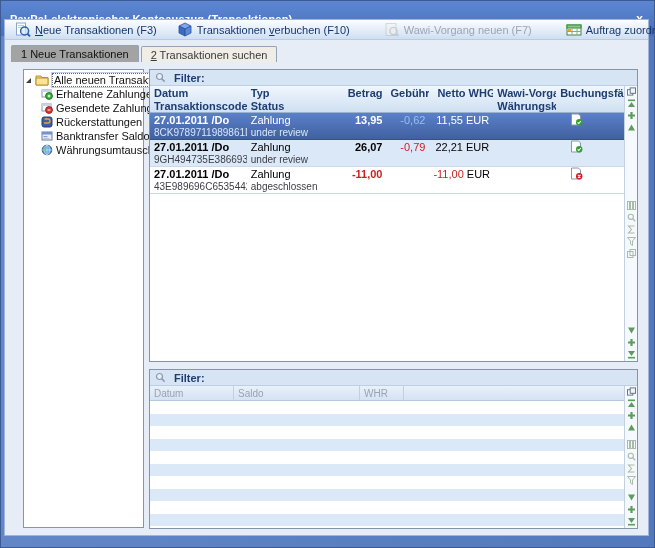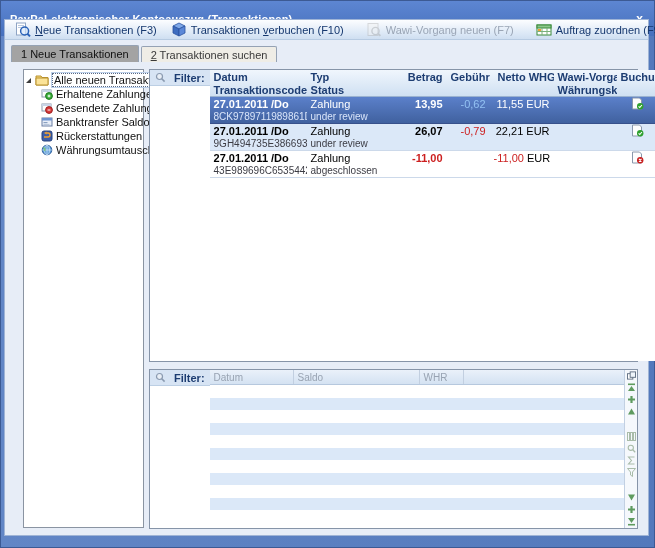--- a/index.html
+++ b/index.html
@@ -3,41 +3,41 @@
 <meta charset="utf-8">
 <style>
   html,body{margin:0;padding:0}
   body{width:655px;height:548px;position:relative;font-family:"Liberation Sans",sans-serif;font-size:11px;background:#cfd6e2;overflow:hidden}
   .window{position:absolute;inset:0;background:linear-gradient(90deg,#6286c6,#5379bc);border:1px solid #3c5a94;box-sizing:border-box}
   .titlebar{position:absolute;top:0;left:0;right:0;height:35px;background:linear-gradient(#5d86d2,#4670bd);display:flex;align-items:center;padding:0 9px;box-sizing:border-box}
   .title{color:#fff;font-weight:bold;font-size:11px;letter-spacing:.2px}
   .close{margin-left:auto;color:#fff;font-weight:bold;font-size:12px;line-height:12px;padding:0 2px}
   .frame-inner{position:absolute;top:19px;left:4px;right:6px;bottom:12px;background:#e7edf7;box-shadow:0 0 0 1px #9fb4d6}
   
-  .toolbar{position:absolute;top:0;left:0;right:0;height:20px;background:linear-gradient(#fcfdff,#dce8f6 70%,#cfdff1);border-bottom:1px solid #b7cbe2;display:flex;align-items:center;padding:0 4px;box-sizing:border-box;gap:2px}
+  .toolbar{position:absolute;top:0;left:0;right:0;height:20px;background:linear-gradient(#fcfdff,#dce8f6 70%,#cfdff1);border-bottom:1px solid #b7cbe2;display:flex;align-items:center;padding:0 4px;box-sizing:border-box;gap:8px}
   .tbtn{display:flex;align-items:center;gap:4px;padding:2px 5px;color:#15376e;white-space:nowrap;border:1px solid transparent;border-radius:2px}
   .tbtn.disabled{color:#9aa5b5}
   .tbtn.disabled svg{opacity:.45;filter:grayscale(1)}
   .mn{text-decoration:underline}
   .tsep{width:1px;height:17px;background:#b2c5db;margin:0 3px}
   
   .tabs{position:absolute;top:25px;left:0;right:0;height:17px;background:#e7edf7;display:flex;align-items:flex-end;padding-left:6px}
   .tab{height:15px;display:flex;align-items:center;padding:0 9px;margin-right:2px;border:1px solid #95a2b4;border-bottom:none;border-radius:2px 2px 0 0;background:#efede6;color:#3a3a3a}
   .tab.active{background:#a3a3a3;height:16px;color:#111}
   
   .content{position:absolute;top:42px;left:0;right:0;bottom:0;background:#e7edf7}
   
   .treepanel{position:absolute;left:18px;top:7px;width:121px;bottom:7px;background:#fff;border:1px solid #8a94a2;box-sizing:border-box;padding-top:3px}
   .titem{display:flex;align-items:center;gap:3px;height:14px;padding-left:17px;color:#111;white-space:nowrap}
   .titem.root{padding-left:2px}
   .tlabel-focus{border:1px dotted #5a6a85;outline:1px solid #bcd0ea;padding:0 1px;background:#fff}
   .exp{width:0;height:0;border-left:5px solid transparent;border-bottom:5px solid #3c3c3c;margin-right:1px}
   .ticon16{width:16px;height:16px;display:inline-flex}
   
-  .gridpanel{position:absolute;left:144px;width:489px;background:#fff;border:1px solid #8694a8;box-sizing:border-box;display:flex;flex-direction:row}
+  .gridpanel{position:absolute;left:144px;width:489px;background:#fff;border:1px solid #8694a8;box-sizing:border-box;display:flex;flex-direction:column}
   #main-grid{top:7px;height:293px}
   #bottom-grid{top:307px;height:160px}
   .filterbar{height:15px;min-height:15px;background:#d7e4f4;border-bottom:1px solid #bccfe4;display:flex;align-items:center;gap:8px;padding:0 5px;font-weight:bold;color:#1d3d72}
   .gridmain{flex:1;display:flex;min-height:0}
   .gridbody{flex:1;display:flex;flex-direction:column;min-width:0}
   .ghead{background:linear-gradient(#f0f6fd,#cfe0f2);border-bottom:1px solid #9ab2d0;color:#1d3d72;font-weight:bold}
   .hline,.rline{display:flex;height:13px;align-items:center}
   .cell{box-sizing:border-box;padding:0 4px;overflow:hidden;white-space:nowrap}
   .c-datum{width:97px}.c-typ{width:95px}
   .c-betrag{width:45px;text-align:right}.c-gebuehr{width:43px;text-align:right}
@@ -167,37 +167,37 @@
                 <rect x="1" y="2" width="9" height="2" fill="#c8d4e6"></rect>
                 <circle cx="8" cy="8" r="3.4" fill="#d83a3a" stroke="#9e1e1e"></circle>
                 <path d="M6.6 8h2.8" stroke="#fff" stroke-width="1"></path>
               </svg>
           </span>
           <span>Gesendete Zahlungen</span>
         </div>
         <div class="titem">
           <span class="ticon16" style="width:12px;height:12px">
             <svg width="12" height="12" viewBox="0 0 12 12">
+                <rect x="1" y="1" width="10" height="10" rx="2" fill="#3c5ea8" stroke="#24407c"></rect>
+                <path d="M3 7h4a2 2 0 0 0 0-4H5" fill="none" stroke="#f0a030" stroke-width="1.4"></path>
+                <path d="M5.5 1.5 3 3l2.5 1.5Z" fill="#f0a030"></path>
+              </svg>
+          </span>
+          <span>Rückerstattungen</span>
+        </div>
+        <div class="titem">
+          <span class="ticon16" style="width:12px;height:12px">
+            <svg width="12" height="12" viewBox="0 0 12 12">
                 <rect x="1" y="2" width="10" height="8" fill="#e8eef8" stroke="#6a7ea4"></rect>
                 <rect x="1" y="2" width="10" height="2.5" fill="#6f94cf"></rect>
                 <rect x="2.5" y="6" width="4" height="1.2" fill="#8aa0c0"></rect>
                 <rect x="2.5" y="8" width="6" height="1.2" fill="#b8c6da"></rect>
               </svg>
           </span>
           <span>Banktransfer Saldo</span>
-        </div>
-        <div class="titem">
-          <span class="ticon16" style="width:12px;height:12px">
-            <svg width="12" height="12" viewBox="0 0 12 12">
-                <rect x="1" y="1" width="10" height="10" rx="2" fill="#3c5ea8" stroke="#24407c"></rect>
-                <path d="M3 7h4a2 2 0 0 0 0-4H5" fill="none" stroke="#f0a030" stroke-width="1.4"></path>
-                <path d="M5.5 1.5 3 3l2.5 1.5Z" fill="#f0a030"></path>
-              </svg>
-          </span>
-          <span>Rückerstattungen</span>
         </div>
         <div class="titem">
           <span class="ticon16" style="width:12px;height:12px">
             <svg width="12" height="12" viewBox="0 0 12 12">
                 <circle cx="6" cy="6" r="4.8" fill="#5b9bd8" stroke="#2a5a98"></circle>
                 <path d="M6 1.2v9.6M1.2 6h9.6" stroke="#cfe4f6" stroke-width=".8" fill="none"></path>
                 <ellipse cx="6" cy="6" rx="2.4" ry="4.8" fill="none" stroke="#cfe4f6" stroke-width=".8"></ellipse>
                 <path d="M2.5 3.5c1.5 1 2 2 1 3.5" stroke="#7ac87a" stroke-width="1.4" fill="none"></path>
               </svg>
           </span>

